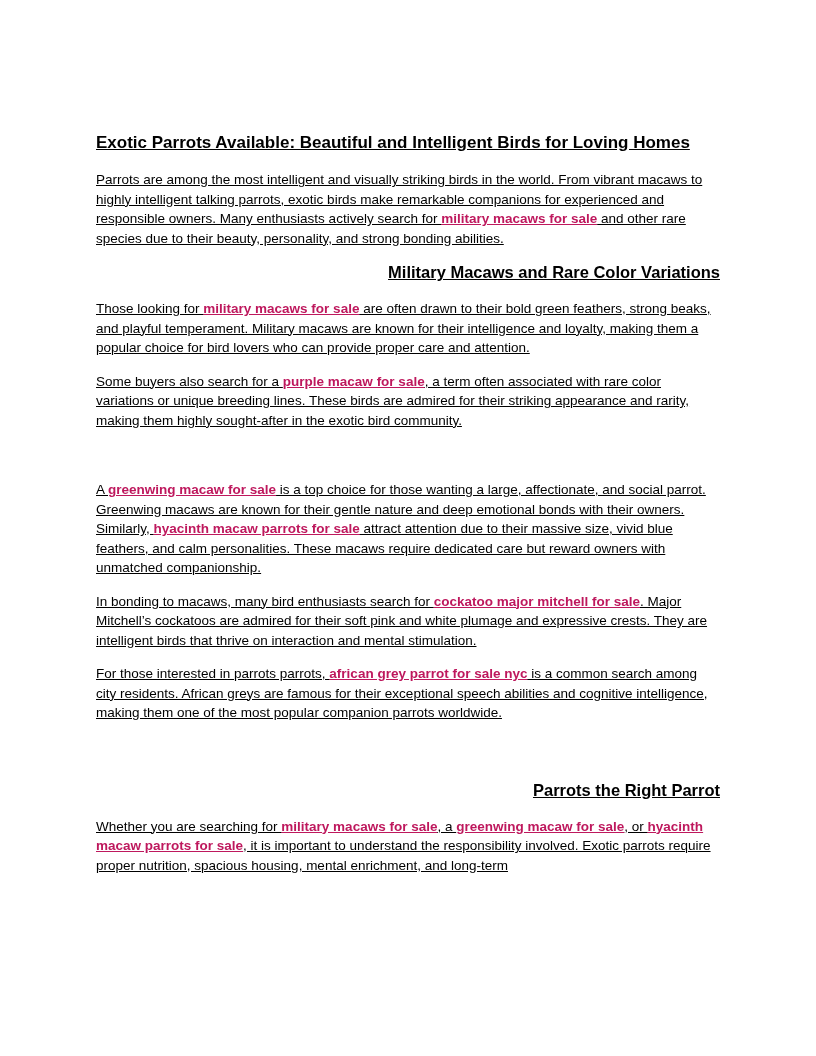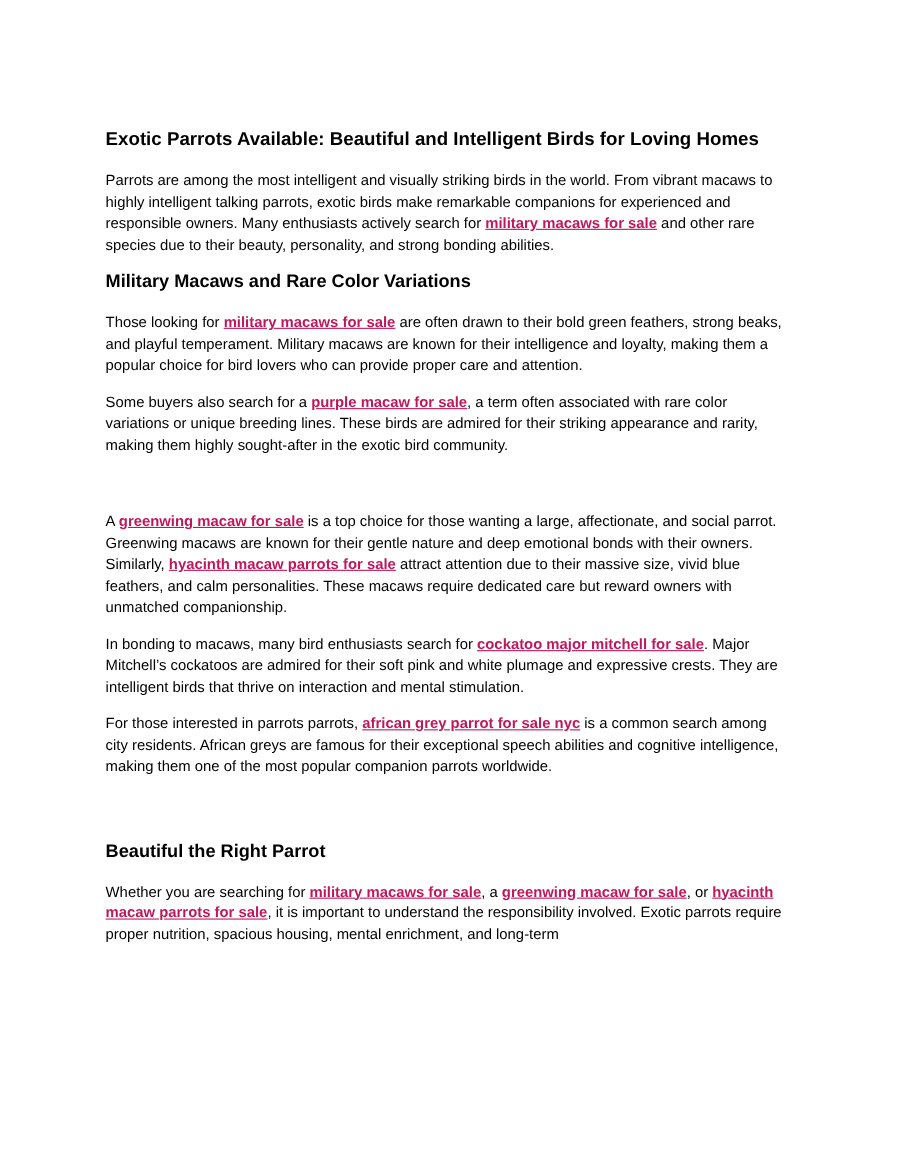--- a/index.html
+++ b/index.html
@@ -9,36 +9,38 @@
     width: 816px;
     height: 1056px;
     background: #ffffff;
     overflow: hidden;
     font-family: "Liberation Sans", sans-serif;
     color: #000000;
   }
   .content {
     position: absolute;
     left: 96px;
-    top: 116px;
+    top: 132px;
     width: 624px;
+    text-decoration: underline;
   }
   .doc-h1 {
     font-size: 17px;
     line-height: 22px;
     font-weight: 700;
     margin: 0 0 16px 0;
     color: #000000;
   }
   .doc-h2 {
     font-size: 16.5px;
     line-height: 21px;
     font-weight: 700;
     margin: 7px 0 16px 0;
     color: #000000;
+    text-align: right;
   }
   .doc-p {
     font-size: 13.5px;
     line-height: 19.5px;
     font-weight: 400;
     margin: 0 0 14px 0;
     color: #000000;
   }
   .doc-spacer { height: 36px; }
   a.doc-link {
@@ -56,16 +58,16 @@
       <h1 class="doc-h1"><span>Exotic Parrots Available: Beautiful and Intelligent Birds for Loving Homes</span></h1>
       <p class="doc-p"><span>Parrots are among the most intelligent and visually striking birds in the world. From vibrant macaws to highly intelligent talking parrots, exotic birds make remarkable companions for experienced and responsible owners. Many enthusiasts actively search for </span><a class="doc-link">military macaws for sale</a><span> and other rare species due to their beauty, personality, and strong bonding abilities.</span></p>
       <h2 class="doc-h2"><span>Military Macaws and Rare Color Variations</span></h2>
       <p class="doc-p"><span>Those looking for </span><a class="doc-link">military macaws for sale</a><span> are often drawn to their bold green feathers, strong beaks, and playful temperament. Military macaws are known for their intelligence and loyalty, making them a popular choice for bird lovers who can provide proper care and attention.</span></p>
       <p class="doc-p"><span>Some buyers also search for a </span><a class="doc-link">purple macaw for sale</a><span>, a term often associated with rare color variations or unique breeding lines. These birds are admired for their striking appearance and rarity, making them highly sought-after in the exotic bird community.</span></p>
       <div class="doc-spacer"></div>
       <p class="doc-p"><span>A </span><a class="doc-link">greenwing macaw for sale</a><span> is a top choice for those wanting a large, affectionate, and social parrot. Greenwing macaws are known for their gentle nature and deep emotional bonds with their owners. Similarly, </span><a class="doc-link">hyacinth macaw parrots for sale</a><span> attract attention due to their massive size, vivid blue feathers, and calm personalities. These macaws require dedicated care but reward owners with unmatched companionship.</span></p>
       <p class="doc-p"><span>In bonding to macaws, many bird enthusiasts search for </span><a class="doc-link">cockatoo major mitchell for sale</a><span>. Major Mitchell’s cockatoos are admired for their soft pink and white plumage and expressive crests. They are intelligent birds that thrive on interaction and mental stimulation.</span></p>
       <p class="doc-p"><span>For those interested in parrots parrots, </span><a class="doc-link">african grey parrot for sale nyc</a><span> is a common search among city residents. African greys are famous for their exceptional speech abilities and cognitive intelligence, making them one of the most popular companion parrots worldwide.</span></p>
       <div class="doc-spacer"></div>
-      <h2 class="doc-h2"><span>Beautiful the Right Parrot</span></h2>
+      <h2 class="doc-h2"><span>Parrots the Right Parrot</span></h2>
       <p class="doc-p"><span>Whether you are searching for </span><a class="doc-link">military macaws for sale</a><span>, a </span><a class="doc-link">greenwing macaw for sale</a><span>, or </span><a class="doc-link">hyacinth macaw parrots for sale</a><span>, it is important to understand the responsibility involved. Exotic parrots require proper nutrition, spacious housing, mental enrichment, and long-term</span></p>
     </div>
 </div>
 
 </body></html>

